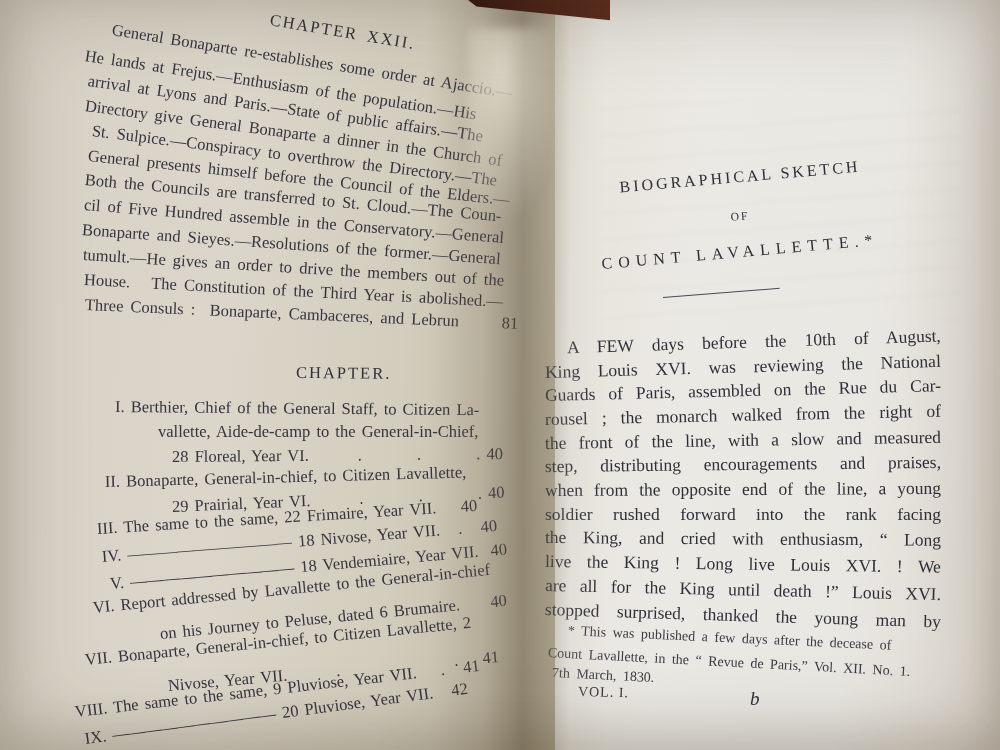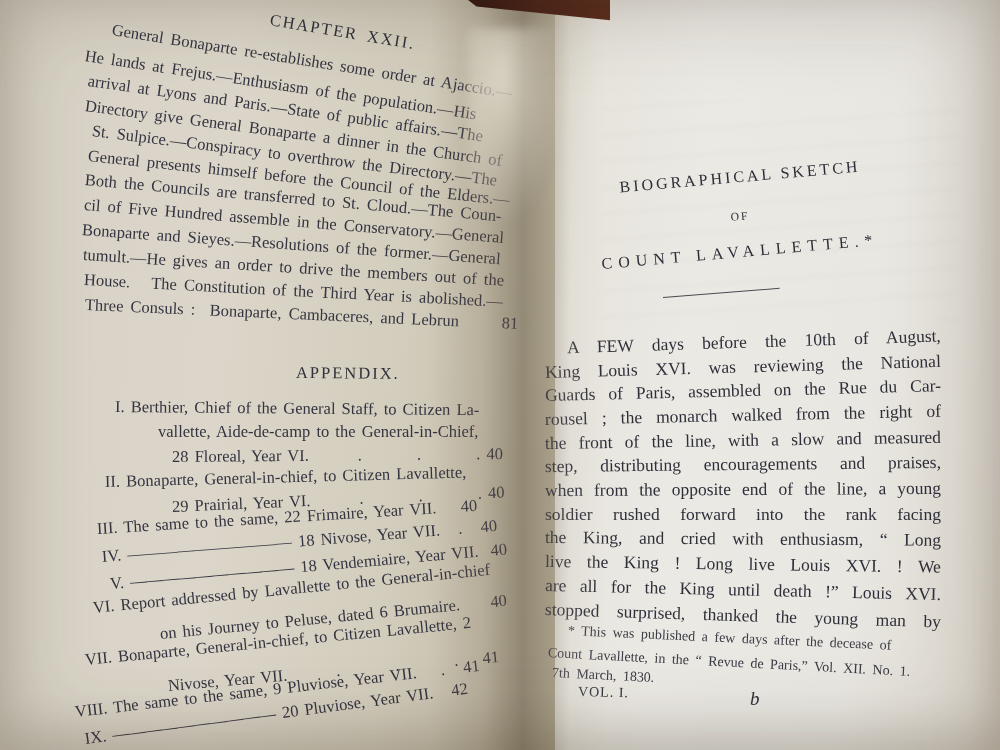--- a/index.html
+++ b/index.html
@@ -92,21 +92,21 @@
     <div class="ln" style="left:85px;top:98px;transform:rotate(7.5deg);">Directory give General Bonaparte a dinner in the Church of</div>
     <div class="ln" style="left:92px;top:123px;transform:rotate(7deg);">St. Sulpice.—Conspiracy to overthrow the Directory.—The</div>
     <div class="ln" style="left:88px;top:148px;transform:rotate(6deg);">General presents himself before the Council of the Elders.—</div>
     <div class="ln" style="left:85px;top:172px;transform:rotate(5deg);">Both the Councils are transferred to St. Cloud.—The Coun-</div>
     <div class="ln" style="left:84px;top:197px;transform:rotate(4.5deg);">cil of Five Hundred assemble in the Conservatory.—General</div>
     <div class="ln" style="left:82px;top:222px;transform:rotate(4deg);">Bonaparte and Sieyes.—Resolutions of the former.—General</div>
     <div class="ln" style="left:83px;top:247px;transform:rotate(3.5deg);">tumult.—He gives an order to drive the members out of the</div>
     <div class="ln" style="left:84px;top:272px;transform:rotate(3deg);">House.   The Constitution of the Third Year is abolished.—</div>
     <div class="ln" style="left:85px;top:297px;transform:rotate(2.5deg);">Three Consuls :  Bonaparte, Cambaceres, and Lebrun      81</div>
 
-    <div class="ln hd" style="left:296px;top:365px;transform:rotate(0.5deg);">APPENDIX.</div>
+    <div class="ln hd" style="left:296px;top:365px;transform:rotate(0.5deg);">CHAPTER.</div>
 
     <div class="ln apx" style="left:115px;top:399px;transform:rotate(0.5deg);">I. Berthier, Chief of the General Staff, to Citizen La-</div>
     <div class="ln apx" style="left:158px;top:424px;transform:rotate(0deg);">vallette, Aide-de-camp to the General-in-Chief,</div>
     <div class="ln apx" style="left:172px;top:449px;transform:rotate(-0.5deg);">28 Floreal, Year VI.        .         .         . 40</div>
     <div class="ln apx" style="left:105px;top:474px;transform:rotate(-1.5deg);">II. Bonaparte, General-in-chief, to Citizen Lavallette,</div>
     <div class="ln apx" style="left:172px;top:499px;transform:rotate(-2.5deg);">29 Prairial, Year VI.        .         .         . 40</div>
     <div class="ln apx" style="left:97px;top:521px;transform:rotate(-3.5deg);">III. The same to the same, 22 Frimaire, Year VII.    40</div>
     <div class="ln apx" style="left:102px;top:549px;transform:rotate(-4.5deg);">IV. —————————— 18 Nivose, Year VII.   .   40</div>
     <div class="ln apx" style="left:110px;top:576px;transform:rotate(-5deg);">V. —————————— 18 Vendemiaire, Year VII.  40</div>
     <div class="ln apx" style="left:93px;top:600px;transform:rotate(-5.5deg);">VI. Report addressed by Lavallette to the General-in-chief</div>

